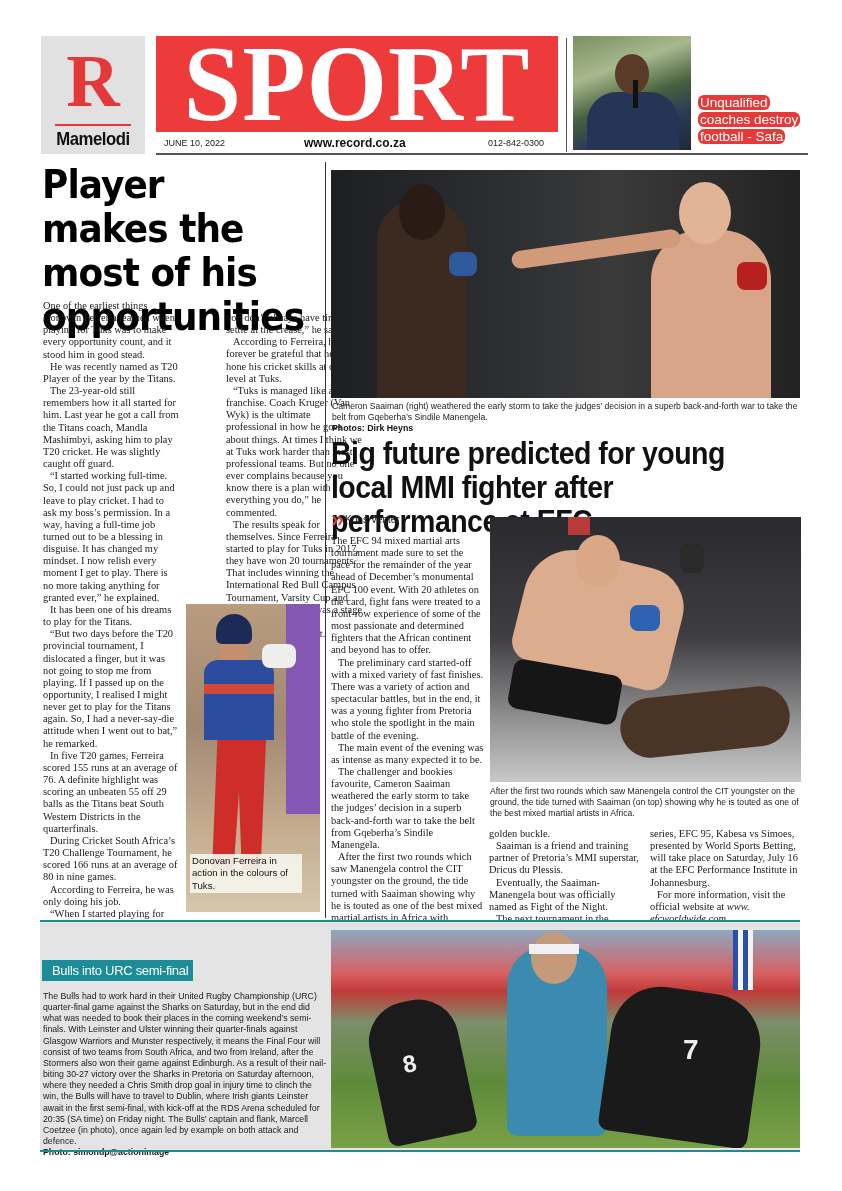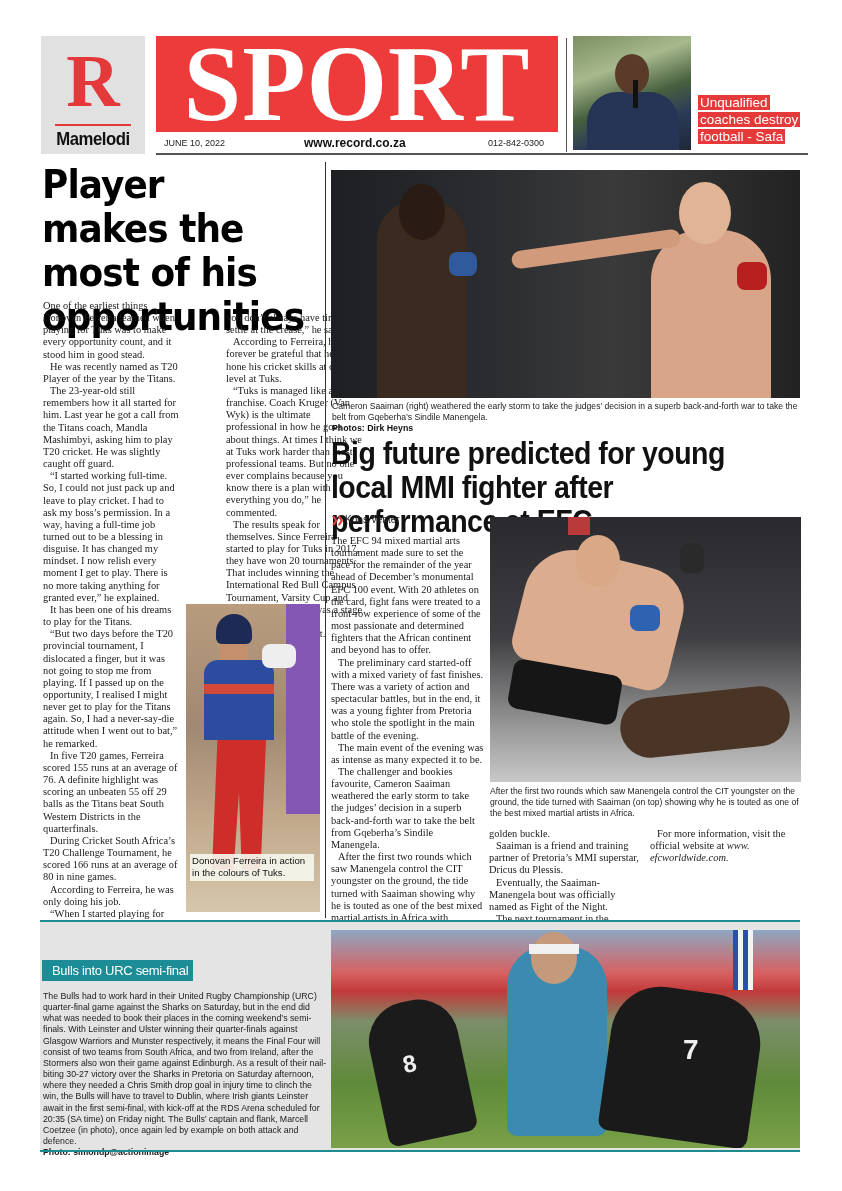--- a/index.html
+++ b/index.html
@@ -17,40 +17,40 @@
   .mast-date { position:absolute; left:8px; top:4px; font-size:9px; color:#222; }
   .mast-url { position:absolute; left:148px; top:2px; font-size:12px; font-weight:bold; color:#111; }
   .mast-phone { position:absolute; right:14px; top:4px; font-size:9px; color:#222; }
   .mast-rule { position:absolute; left:156px; top:153px; width:652px; height:2px; background:#555; }
   .mast-vrule { position:absolute; left:566px; top:38px; width:1px; height:114px; background:#555; }
   .teaser-photo { position:absolute; left:573px; top:36px; width:118px; height:114px; background:linear-gradient(160deg,#7b8f63 0%,#a7b98d 30%,#48603f 55%,#2c3a58 75%,#1f2838 100%); overflow:hidden; }
   .teaser-photo .head { position:absolute; left:42px; top:18px; width:34px; height:40px; border-radius:50%; background:#5a3a28; }
   .teaser-photo .body { position:absolute; left:14px; top:56px; width:92px; height:70px; border-radius:30px 30px 0 0; background:#263456; }
   .teaser-photo .mic { position:absolute; left:60px; top:44px; width:5px; height:28px; background:#111; }
   .teaser-text { position:absolute; left:698px; top:94px; width:112px; font-family:"Liberation Sans", sans-serif; font-size:13.5px; line-height:17px; color:#fff; }
-  .teaser-text span { background:#e63a3a; padding:0 2px; display:inline; box-decoration-break:clone; -webkit-box-decoration-break:clone; }
+  .teaser-text span { background:#e63a3a; padding:0 2px; display:inline; box-decoration-break:clone;border-radius:6px; -webkit-box-decoration-break:clone; }
 
   
   .headline1 { position:absolute; left:42px; top:163px; width:280px; font-family:"DejaVu Sans", sans-serif; font-weight:bold; font-size:39px; line-height:44px; letter-spacing:-1px; color:#000; transform:scaleX(0.92); transform-origin:left top; }
   .col-text { position:absolute; font-size:10.4px; line-height:12.15px; color:#1a1a1a; text-align:left; }
   .col-text p { text-indent:7px; }
   .col-text p.first { text-indent:0; }
   .colA { left:43px; top:300px; width:136px; }
   .colB { left:186px; top:312px; width:136px;margin-left:40px; }
   .col-vrule { position:absolute; left:325px; top:162px; width:1px; height:756px; background:#333; }
 
   .cricket-photo { position:absolute; left:186px; top:604px; width:134px; height:308px; background:linear-gradient(180deg,#b99c7e 0%,#a18872 40%,#c2a98c 70%,#d6c7ac 100%); overflow:hidden; }
   .cricket-photo .banner { position:absolute; right:0; top:0; width:34px; height:210px; background:#8457b5; }
   .cricket-photo .helmet { position:absolute; left:30px; top:10px; width:36px; height:30px; border-radius:18px 18px 6px 6px; background:#1d2a55; }
   .cricket-photo .face { position:absolute; left:34px; top:34px; width:28px; height:22px; background:#c58e6c; }
   .cricket-photo .shirt { position:absolute; left:18px; top:56px; width:70px; height:80px; border-radius:14px 14px 0 0; background:#2c4ca0; }
   .cricket-photo .stripe { position:absolute; left:18px; top:80px; width:70px; height:10px; background:#d2493a; }
   .cricket-photo .bat { position:absolute; left:76px; top:40px; width:34px; height:24px; border-radius:8px; background:#eee; }
   .cricket-photo .pants { position:absolute; left:26px; top:136px; width:54px; height:130px; background:#cf2d2a; clip-path:polygon(10% 0,100% 0,90% 100%,55% 100%,50% 40%,40% 100%,0 100%); }
-  .cricket-caption { position:absolute; left:190px; top:854px; width:124px; background:rgba(245,245,235,0.92); font-family:"Liberation Sans", sans-serif; font-size:9.6px; line-height:12.4px; color:#111; padding:1px 2px; }
+  .cricket-caption { position:absolute; left:190px; top:854px; width:112px; background:rgba(245,245,235,0.92); font-family:"Liberation Sans", sans-serif; font-size:9.6px; line-height:12.4px; color:#111; padding:1px 2px; }
 
   
   .mma-photo1 { position:absolute; left:331px; top:170px; width:469px; height:228px; background:linear-gradient(90deg,#1d1f22 0%,#2b2d30 35%,#3a3a3a 60%,#222 100%); overflow:hidden; }
   .mma-photo1 .f1 { position:absolute; left:46px; top:30px; width:90px; height:200px; border-radius:40px 40px 0 0; background:#3b2a1f; }
   .mma-photo1 .f1h { position:absolute; left:68px; top:14px; width:46px; height:56px; border-radius:50%; background:#2a1c14; }
   .mma-photo1 .f2 { position:absolute; left:320px; top:60px; width:120px; height:170px; border-radius:50px 50px 0 0; background:#d8a588; }
   .mma-photo1 .f2h { position:absolute; left:348px; top:12px; width:52px; height:62px; border-radius:50%; background:#e0b494; }
   .mma-photo1 .arm { position:absolute; left:180px; top:70px; width:170px; height:18px; border-radius:9px; background:#d09a7b; transform:rotate(-8deg); }
   .mma-photo1 .glove1 { position:absolute; left:118px; top:82px; width:28px; height:24px; border-radius:8px; background:#2f5a9c; }
   .mma-photo1 .glove2 { position:absolute; left:406px; top:92px; width:30px; height:28px; border-radius:8px; background:#b82020; }
@@ -193,20 +193,21 @@
 <div class="mma-cap2">After the first two rounds which saw Manengela control the CIT youngster on the ground, the tide turned with Saaiman (on top) showing why he is touted as one of the best mixed martial artists in Africa.</div>
 
 <div class="col-text colD">
   <p class="first">golden buckle.</p>
   <p>Saaiman is a friend and training partner of Pretoria’s MMI superstar, Dricus du Plessis.</p>
   <p>Eventually, the Saaiman-Manengela bout was officially named as Fight of the Night.</p>
   <p>The next tournament in the</p>
 </div>
 
 <div class="col-text colE">
+  <p class="first">series, EFC 95, Kabesa vs Simoes, presented by World Sports Betting, will take place on Saturday, July 16 at the EFC Performance Institute in Johannesburg.</p>
   <p><span>For more information, visit the official website at</span> <em>www. efcworldwide.com.</em></p>
 </div>
 
 <div class="bottom-rule"></div>
 <div class="bottom-bg"></div>
 <div class="bulls-title">Bulls into URC semi-final</div>
 <div class="bulls-text">
   <span>The Bulls had to work hard in their United Rugby Championship (URC) quarter-final game against the Sharks on Saturday, but in the end did what was needed to book their places in the coming weekend’s semi-finals. With Leinster and Ulster winning their quarter-finals against Glasgow Warriors and Munster respectively, it means the Final Four will consist of two teams from South Africa, and two from Ireland, after the Stormers also won their game against Edinburgh. As a result of their nail-biting 30-27 victory over the Sharks in Pretoria on Saturday afternoon, where they needed a Chris Smith drop goal in injury time to clinch the win, the Bulls will have to travel to Dublin, where Irish giants Leinster await in the first semi-final, with kick-off at the RDS Arena scheduled for 20:35 (SA time) on Friday night. The Bulls’ captain and flank, Marcell Coetzee (in photo), once again led by example on both attack and defence.</span><br>
   <span class="bulls-credit">Photo: simondp@actionimage</span>
 </div>

